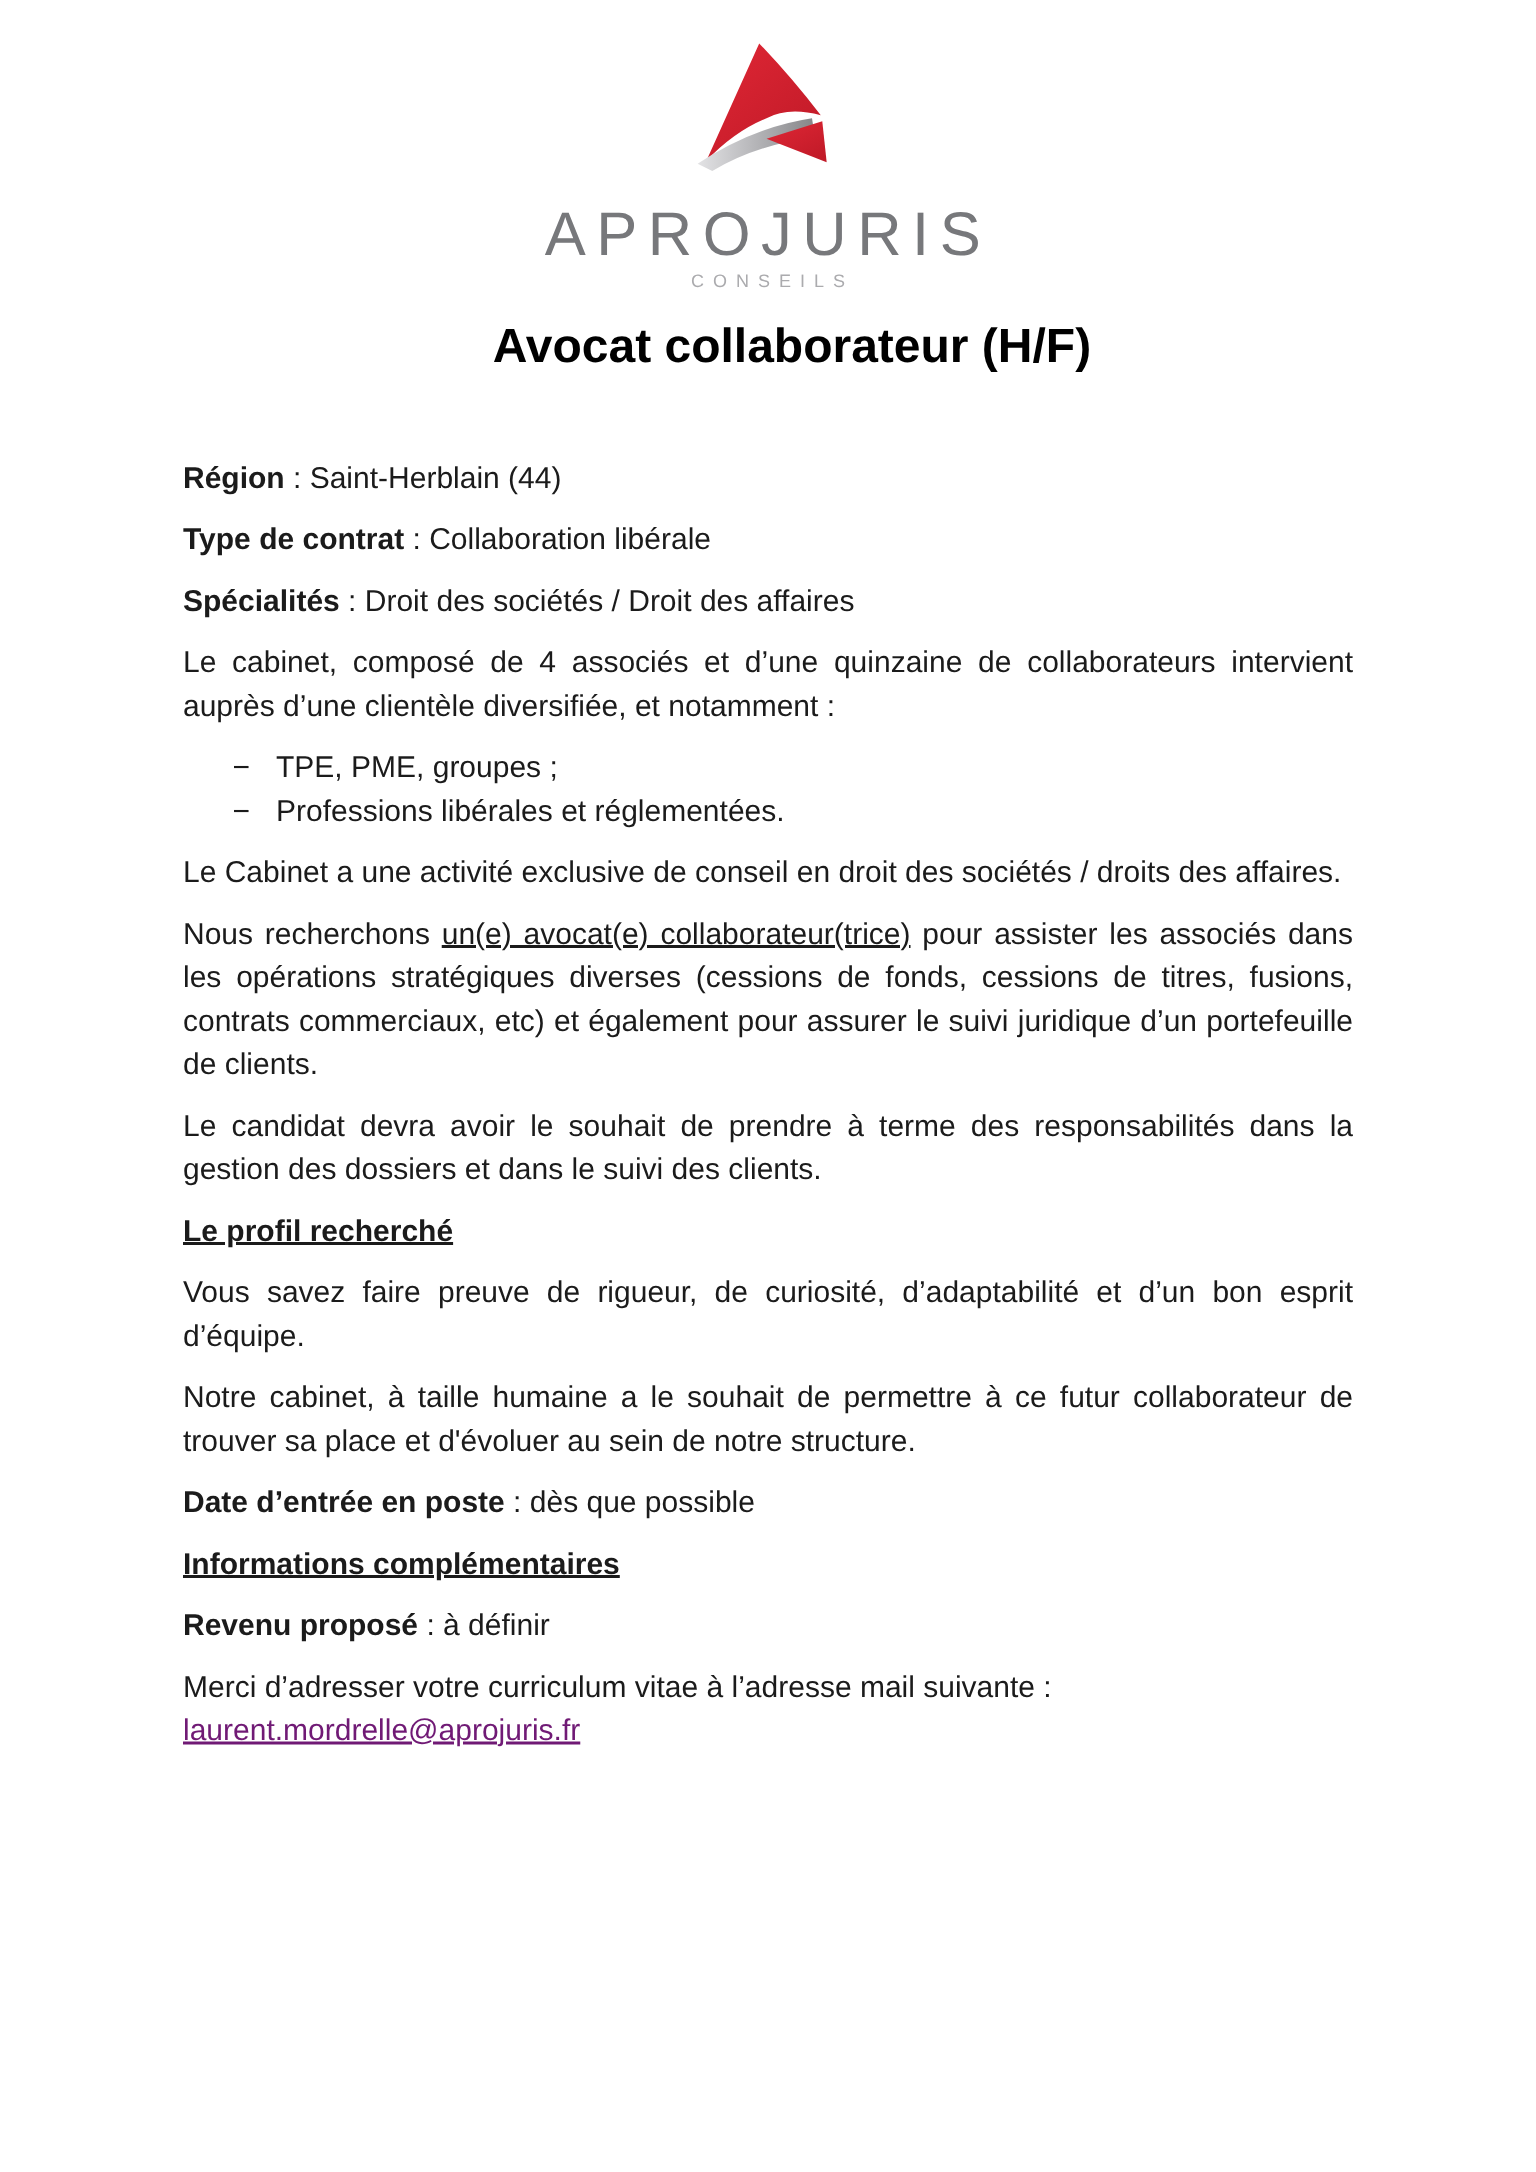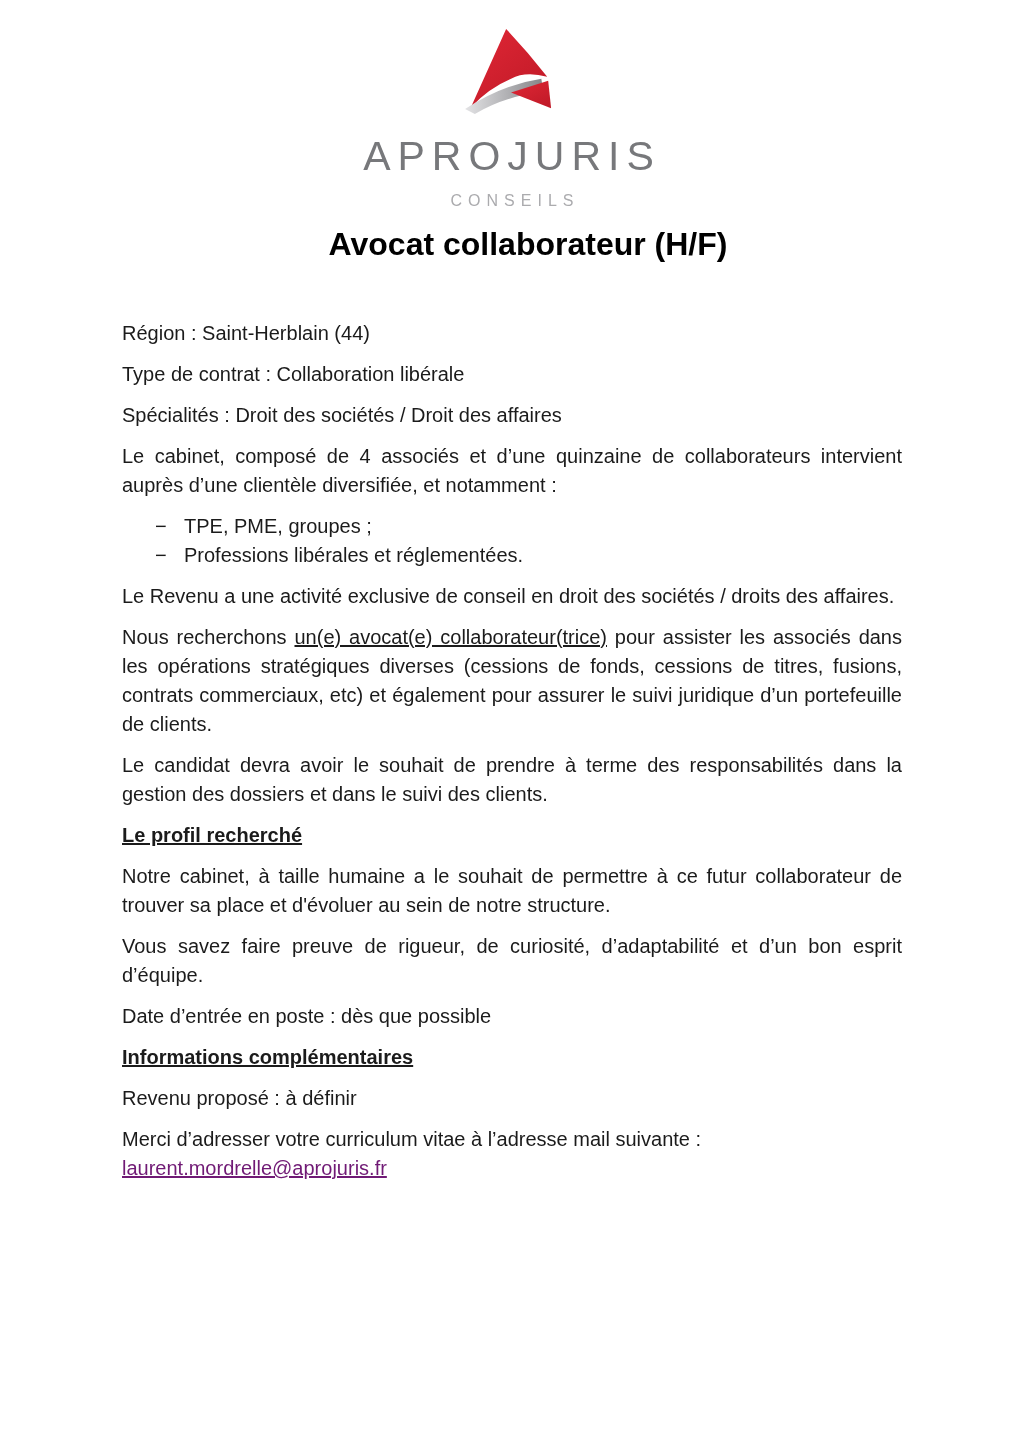--- a/index.html
+++ b/index.html
@@ -19,22 +19,22 @@
   .logo-mark { display: block; margin: 0 auto; width: 104px; height: 88px; }
   .brand {
     margin-top: 20px;
     font-size: 41px;
     font-weight: 400;
     letter-spacing: 7px;
     color: #77787b;
     line-height: 44px;
   }
   .tagline {
-    margin-top: 14px;
-    font-size: 16px;
+    margin-top: 0;
+    font-size: 12px;
     font-weight: 400;
     letter-spacing: 6px;
     color: #ababae;
     line-height: 18px;
     text-indent: 6px;
   }
   .doc-title {
     margin-top: 16px;
     font-size: 32px;
     font-weight: 700;
@@ -44,21 +44,21 @@
   }
   
   .content {
     margin-top: 56px;
     padding: 0 122px;
     font-size: 20px;
     line-height: 29px;
   }
   .content p { margin: 0 0 12px 0; }
   .just { text-align: justify; }
-  .b { font-weight: 400; }
+  .b { font-weight: 700; }
   .hl { font-weight: 400; text-decoration: underline; }
   .heading { font-weight: 700; text-decoration: underline; text-align: center; }
   .bullets {
     list-style: none;
     margin: 0 0 12px 0;
     padding: 0 0 0 33px;
   }
   .bullets li { display: flex; line-height: 29px; }
   .bullet-dash { flex: none; width: 29px; }
   .gap-top { margin-top: 30px; }
@@ -109,32 +109,32 @@
       <li>
         <span class="bullet-dash">−</span>
         <span>TPE, PME, groupes ;</span>
       </li>
       <li>
         <span class="bullet-dash">−</span>
         <span>Professions libérales et réglementées.</span>
       </li>
     </ul>
 
-    <p class="just">Le Revenu a une activité exclusive de conseil en droit des sociétés / droits des affaires.</p>
+    <p class="just">Le Cabinet a une activité exclusive de conseil en droit des sociétés / droits des affaires.</p>
 
     <p class="just"><span>Nous recherchons </span><span class="hl">un(e) avocat(e) collaborateur(trice)</span><span> pour assister les associés dans les opérations stratégiques diverses (cessions de fonds, cessions de titres, fusions, contrats commerciaux, etc) et également pour assurer le suivi juridique d’un portefeuille de clients.</span></p>
 
     <p class="just">Le candidat devra avoir le souhait de prendre à terme des responsabilités dans la gestion des dossiers et dans le suivi des clients.</p>
 
     <p><span class="heading">Le profil recherché</span></p>
 
 
+    <p class="just gap-top">Vous savez faire preuve de rigueur, de curiosité, d’adaptabilité et d’un bon esprit d’équipe.</p>
+
     <p class="just">Notre cabinet, à taille humaine a le souhait de permettre à ce futur collaborateur de trouver sa place et d'évoluer au sein de notre structure.</p>
-
-    <p class="just gap-top">Vous savez faire preuve de rigueur, de curiosité, d’adaptabilité et d’un bon esprit d’équipe.</p>
 
     <p><span class="b">Date d’entrée en poste</span><span> : dès que possible</span></p>
 
     <p><span class="heading">Informations complémentaires</span></p>
 
     <p><span class="b">Revenu proposé</span><span> : à définir</span></p>
 
     <p class="contact">
       <span>Merci d’adresser votre curriculum vitae à l’adresse mail suivante :</span><br>
       <a class="email-link">laurent.mordrelle@aprojuris.fr</a>

